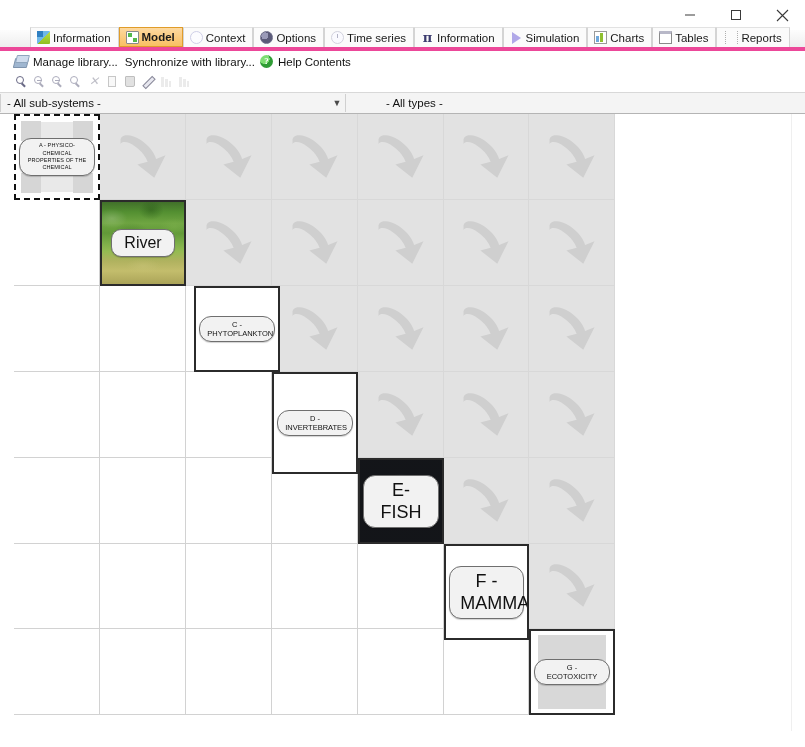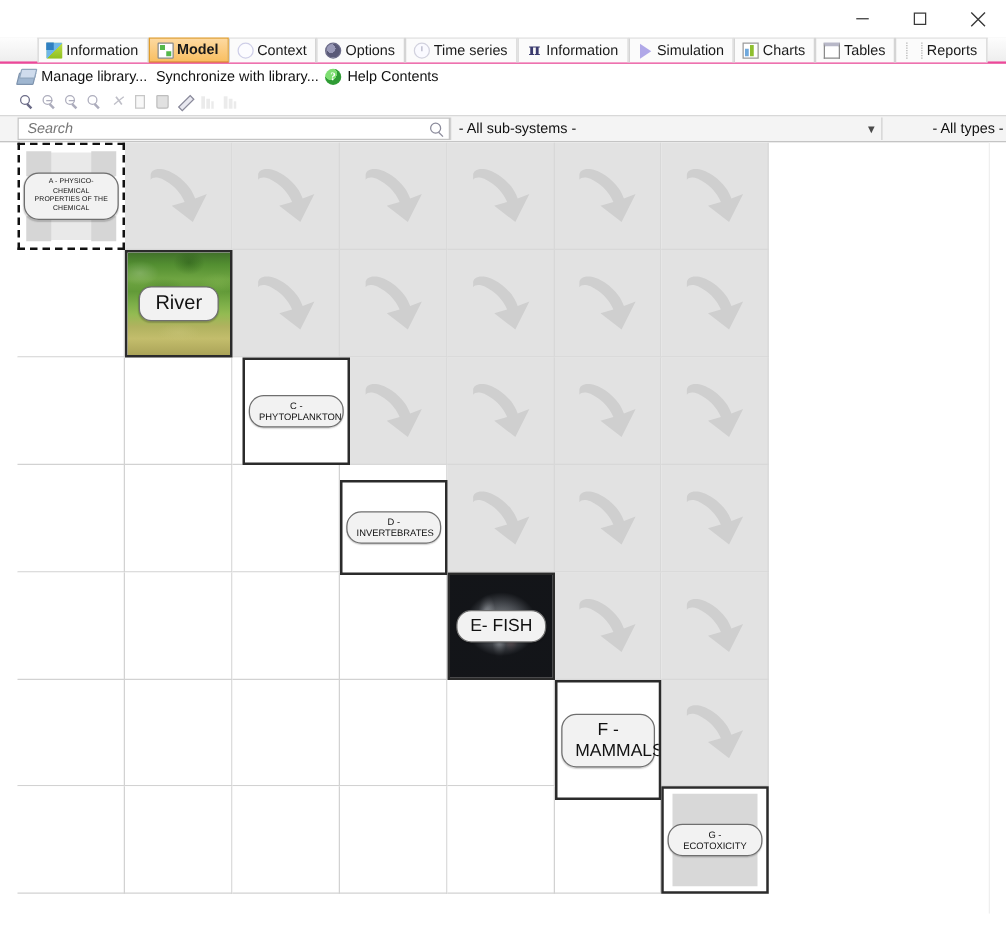--- a/index.html
+++ b/index.html
@@ -28,23 +28,23 @@
     justify-content: center;
     cursor: default;
     color: #3a3a3a;
   }
   .win-btn svg { display: block; }
 
   
   .tabstrip {
     height: 21px;
     background: #f0f0f0;
-    border-bottom: 2px solid #ec4899;
-    display: flex;
-    align-items: flex-start;
+    border-bottom: 4px solid #ec4899;
+    display: flex;
+    align-items: flex-end;
     padding-left: 30px;
     position: relative;
   }
   .tabstrip::before {
     content: "";
     position: absolute;
     left: 0; top: 0; right: 0; bottom: 0;
     background: linear-gradient(to bottom, #fdfdfd, #eeeeee);
   }
   .tab {
@@ -374,21 +374,21 @@
     padding: 3px 8px;
     font-size: 10px;
     color: #111;
     text-align: center;
     line-height: 1.25;
     max-width: 92%;
     box-shadow: 0 1px 1px rgba(0,0,0,0.18);
   }
   .pill.tiny { font-size: 5.5px; padding: 3px 6px; line-height: 1.35; letter-spacing:0.1px; }
   .pill.big  { font-size: 16px; padding: 3px 12px; border-radius: 10px; }
-  .pill.med  { font-size: 14px; padding: 3px 10px; }
+  .pill.med  { font-size: 18px; padding: 3px 10px; }
   .pill.sm   { font-size: 7.5px; padding: 3px 7px; }
   .photo-river2 {
     position:absolute; left:0; right:0; top:0; bottom:0;
     background:
       radial-gradient(ellipse 22px 14px at 12% 20%, rgba(255,255,255,0.18), transparent 70%),
       radial-gradient(ellipse 18px 14px at 60% 10%, rgba(10,50,5,0.3), transparent 70%),
       radial-gradient(ellipse 26px 18px at 35% 40%, rgba(25,75,15,0.25), transparent 72%),
       radial-gradient(ellipse 20px 12px at 88% 30%, rgba(130,180,80,0.4), transparent 70%),
       radial-gradient(ellipse 24px 10px at 50% 78%, rgba(200,195,120,0.5), transparent 72%),
       linear-gradient(to bottom,
@@ -514,24 +514,20 @@
     </div>
   <div class="tbtn dim">
       <i class="gridico"></i>
     </div>
   <div class="tbtn dim">
       <i class="gridico"></i>
     </div>
 </div>
 
 <div class="filterbar">
-  <div class="searchbox">
-    <input type="text" placeholder="Search" style="">
-    <span class="sico"></span>
-  </div>
   <div class="combo subsystems">
     <span class="lbl">- All sub-systems -</span>
     <span class="chev">▼</span>
   </div>
   <div class="combo types">
     <span class="lbl">- All types -</span>
   </div>
 </div>
 
 <div class="matrix-wrap">
@@ -721,21 +717,21 @@
         </div>
         <div class="pill tiny">A - PHYSICO-CHEMICAL PROPERTIES OF THE CHEMICAL</div>
       </div>
       <div class="node" style="left: 86px; top: 86px; width: 86px; height: 86px;">
         <div class="photo-river2"></div>
         <div class="pill big">River</div>
       </div>
       <div class="node" style="left: 180px; top: 172px; width: 86px; height: 86px;">
         <div class="pill sm">C - PHYTOPLANKTON</div>
       </div>
-      <div class="node" style="left: 258px; top: 258px; width: 86px; height: 76px; margin-top: 12px;">
+      <div class="node" style="left: 258px; top: 258px; width: 86px; height: 102px;">
         <div class="pill sm">D - INVERTEBRATES</div>
       </div>
       <div class="node" style="left: 344px; top: 344px; width: 86px; height: 86px;">
         <div class="photo-fish"></div>
         <div class="pill med">E- FISH</div>
       </div>
       <div class="node" style="left: 430px; top: 430px; width: 85px; height: 96px;">
         <div class="pill med">F - MAMMALS</div>
       </div>
       <div class="node grayinner" style="left: 515px; top: 515px; width: 86px; height: 86px;">

